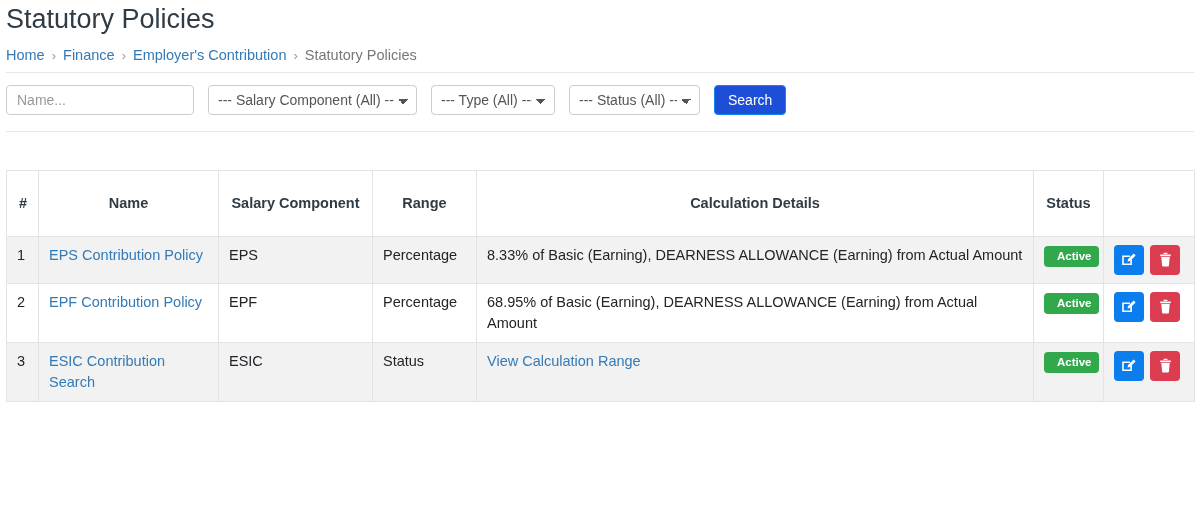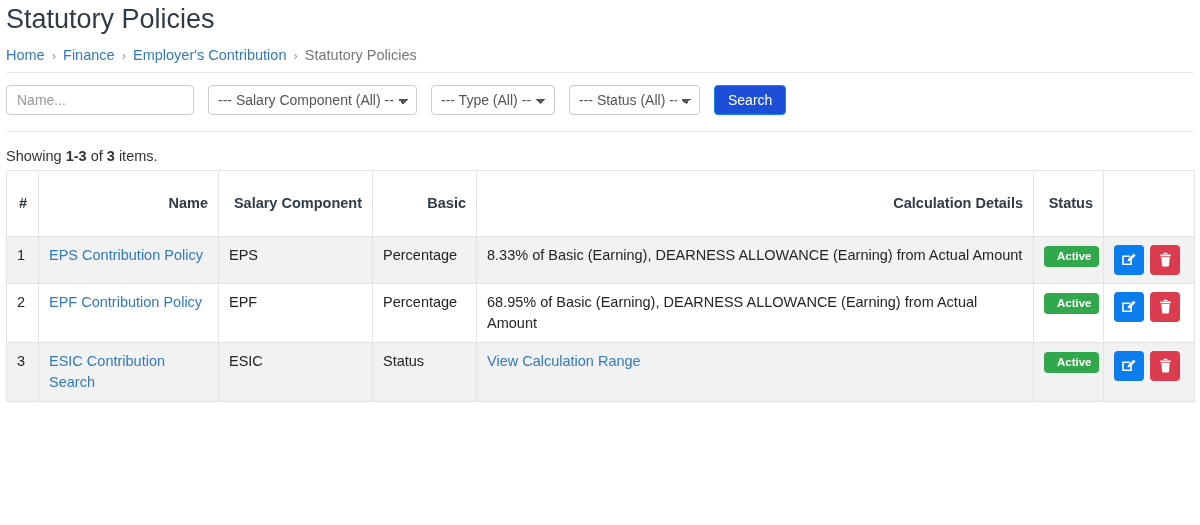--- a/index.html
+++ b/index.html
@@ -106,21 +106,21 @@
   table.grid th, table.grid td {
     border: 1px solid #e3e3e3;
     padding: 8px 10px;
     line-height: 21px;
     vertical-align: top;
   }
   table.grid thead th {
     vertical-align: middle;
     font-weight: 700; color: #2f3b45;
     background: #ffffff;
-    text-align: right;
+    text-align: center;
     height: 66px;
   }
   table.grid thead th.th-num { text-align: left; padding-left: 12px; }
   table.grid tbody tr.odd td { background: #f2f2f2; }
   table.grid tbody tr.even td { background: #ffffff; }
   td.c-num { text-align: left; padding-left: 12px; color: #212529; }
   td a.row-link, a.calc-link {
     color: #337ab7; text-decoration: none;
   }
   .col-num    { width: 32px; }
@@ -167,41 +167,38 @@
       <option>--- Type (All) ---</option>
     </select>
     <select class="f-select sel-status">
       <option>--- Status (All) ---</option>
     </select>
     <button class="search-btn">Search</button>
   </div>
 
   <div class="hr-mid"></div>
 
-  <div class="summary">
-    <span>Showing </span><b>1-3</b><span> of </span><b>3</b><span> items.</span>
-  </div>
 
   <div class="tbl-wrap">
     <table class="grid">
       <colgroup>
         <col class="col-num">
           <col class="col-name">
           <col class="col-sal">
           <col class="col-type">
         <col class="col-calc">
           <col class="col-status">
           <col class="col-act">
       </colgroup>
       <thead>
         <tr>
           <th class="th-num">#</th>
           <th>Name</th>
           <th>Salary Component</th>
-          <th>Basic</th>
+          <th>Range</th>
           <th>Calculation Details</th>
           <th>Status</th>
           <th></th>
         </tr>
       </thead>
       <tbody id="tbody">
   <tr class="row odd">
     <td class="c-num">1</td>
     <td><a class="row-link" href="#">EPS Contribution Policy</a></td>
     <td>EPS</td>

